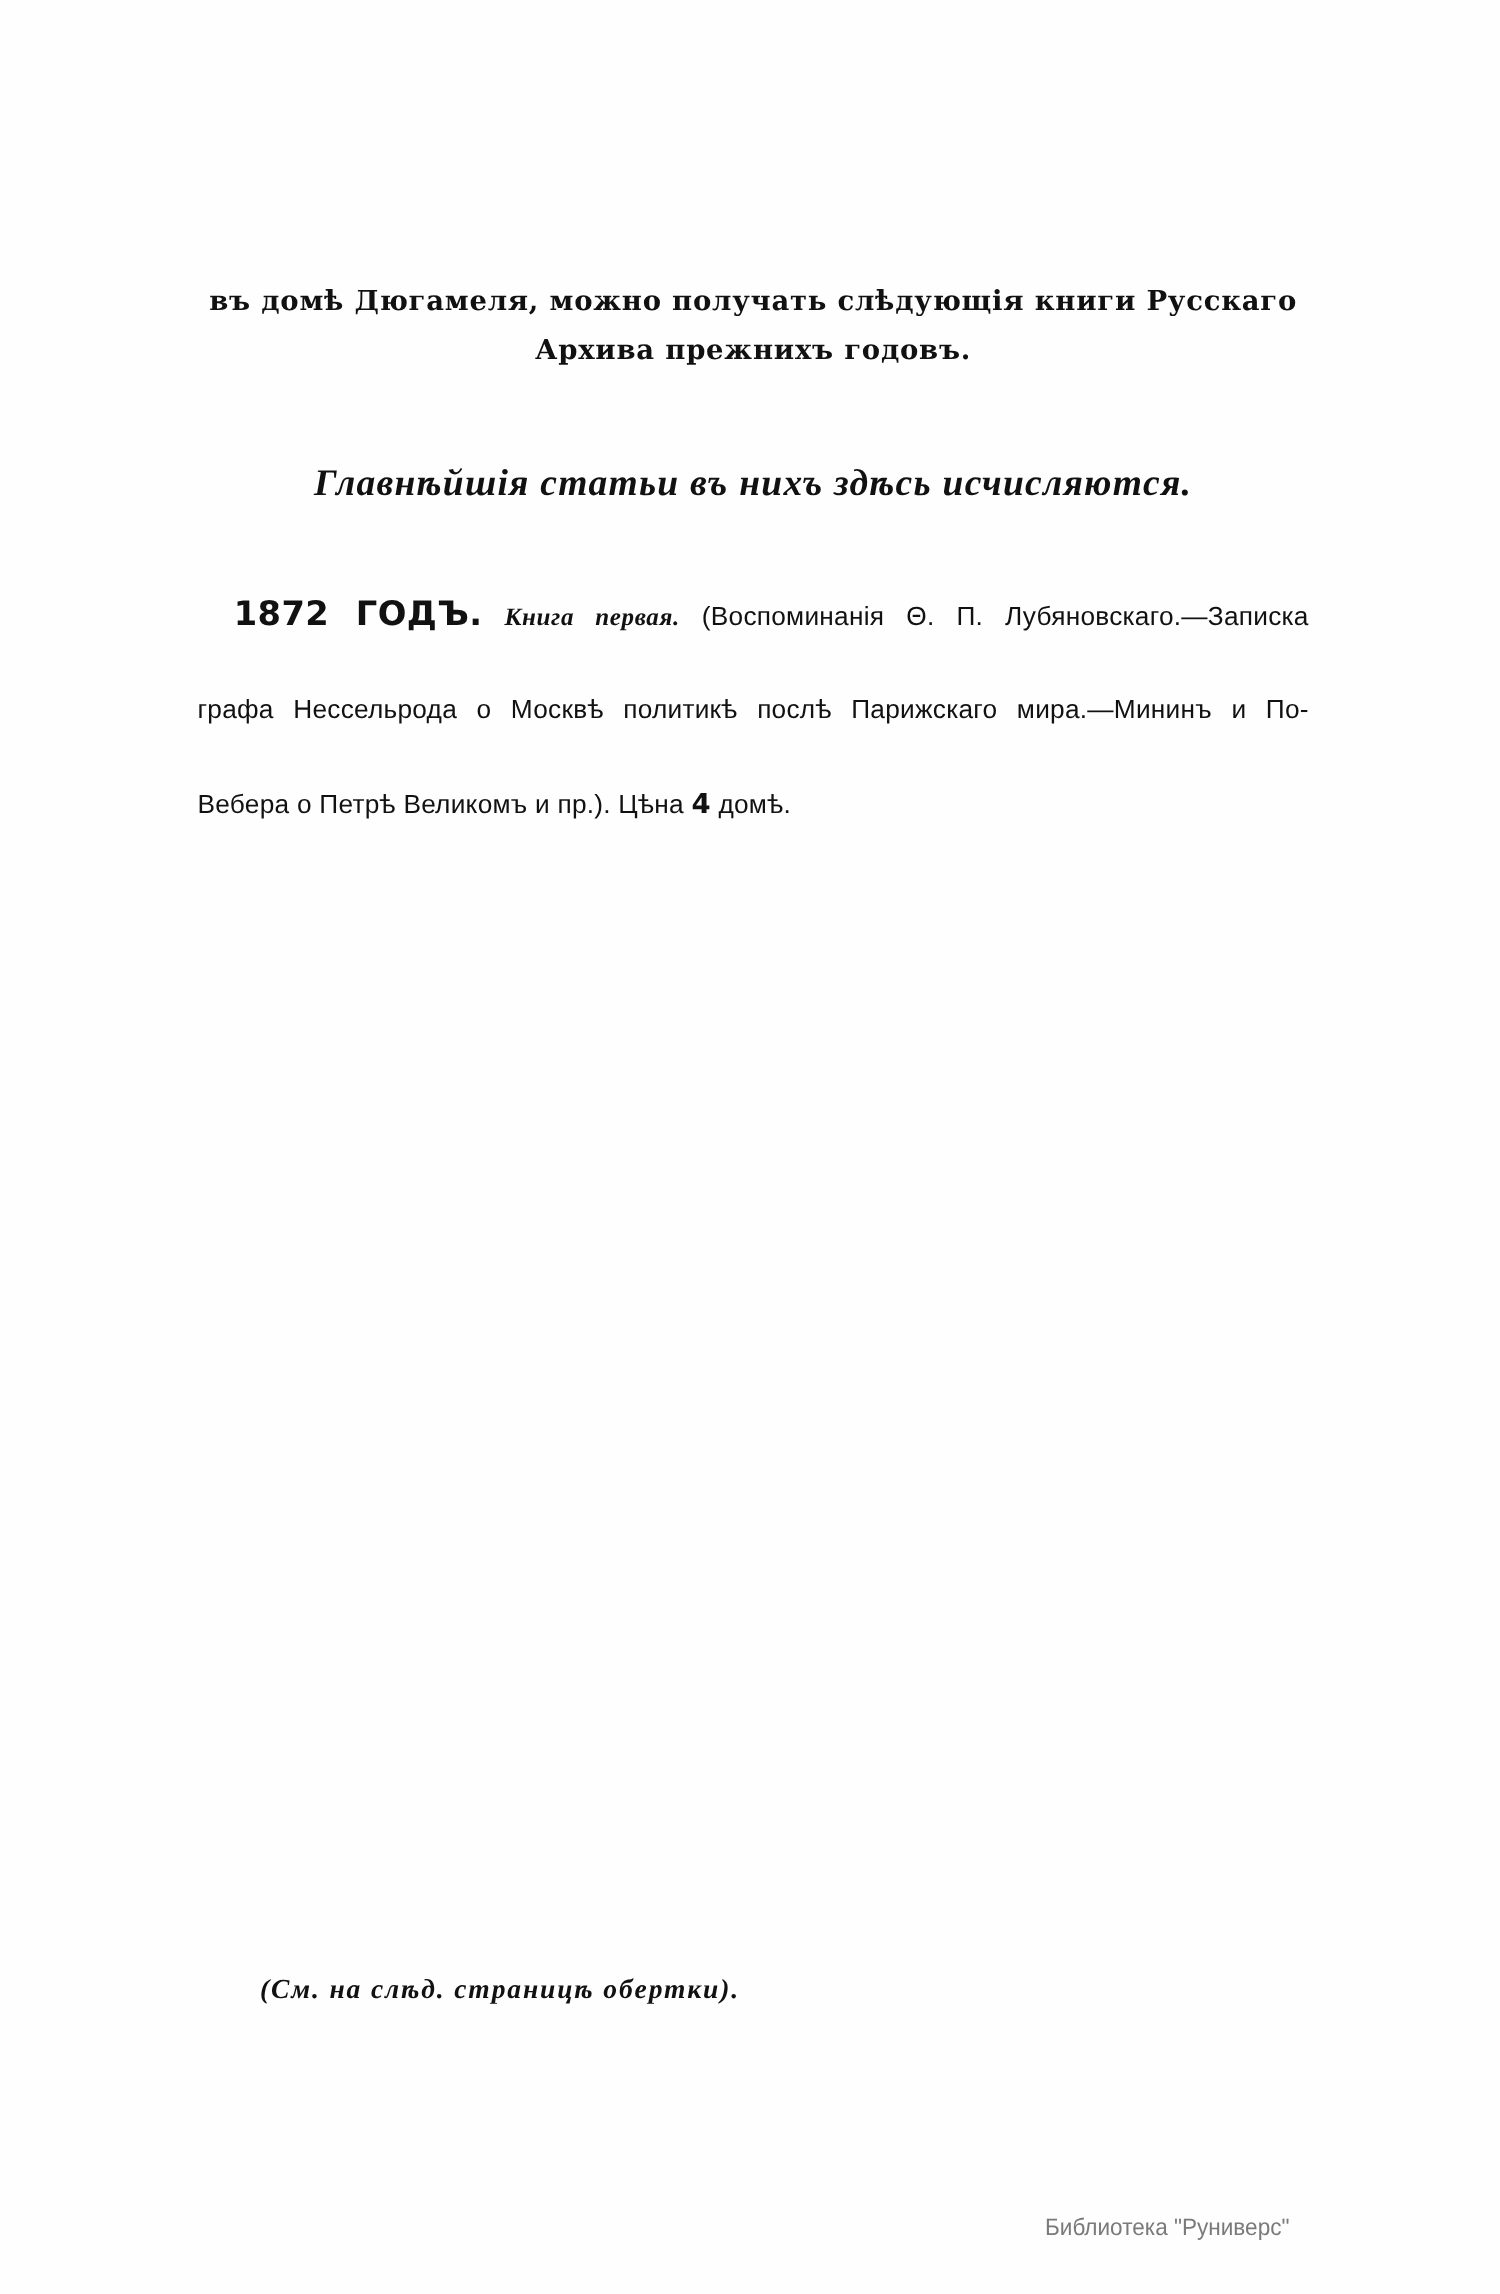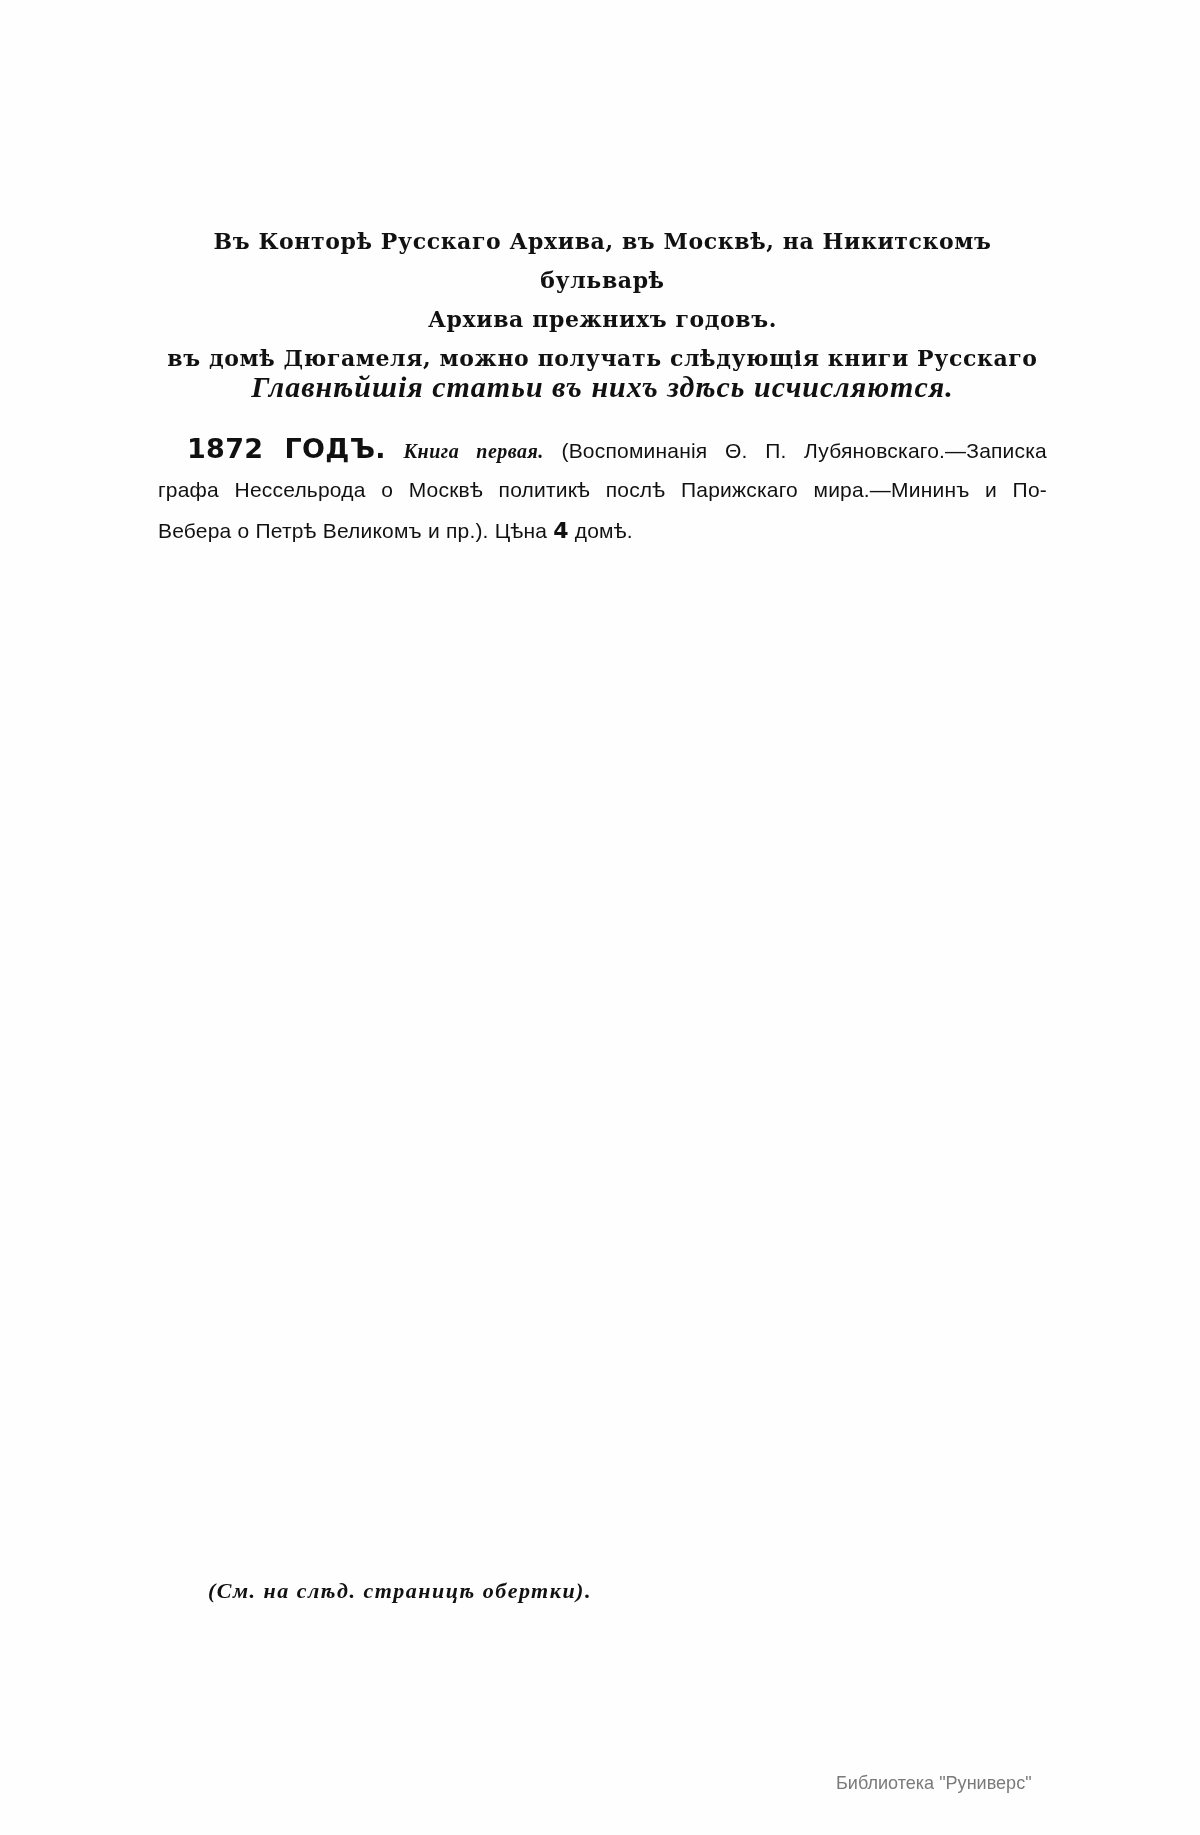--- a/index.html
+++ b/index.html
@@ -50,27 +50,28 @@
       top: 437px;
       left: 0;
       width: 889px;
       font-family: "Liberation Sans Narrow", "Liberation Sans", sans-serif;
       font-size: 21px;
     }
     .entry { margin-bottom: 18px; }
     .line {
       display: block;
       height: 41px;
-      line-height: 23px;
+      line-height: 39px;
       text-align: justify;
       text-align-last: justify;
       white-space: nowrap;
       overflow: visible;
       letter-spacing: 0.2px;
       transform-origin: left center;
+      margin-top: 35px;
     }
     .line.last { text-align-last: left; }
     .line.first { padding-left: 29px; }
     .year {
       font-family: "DejaVu Sans", sans-serif;
       font-weight: bold;
       font-size: 27px;
       letter-spacing: 0.3px;
     }
     .book {
@@ -105,23 +106,22 @@
       transform: scaleX(0.95);
       transform-origin: left center;
     }
   </style>
 </head>
 <body>
 
 <div class="page">
 
   <div class="header">
-    <span class="hl">Въ Конторѣ Русскаго Архива, въ Москвѣ, на Никитскомъ бульварѣ</span>
+    <span class="hl">въ домѣ Дюгамеля, можно получать слѣдующія книги Русскаго</span>
     <span class="hl">Архива прежнихъ годовъ.</span>
-    <span class="hl">въ домѣ Дюгамеля, можно получать слѣдующія книги Русскаго</span>
   </div>
 
   <div class="subtitle">Главнѣйшія статьи въ нихъ здѣсь исчисляются.</div>
 
   <div class="entries">
 
     <div class="entry">
       <span class="line first"><span class="year">1872 ГОДЪ.</span> <span class="book">Книга первая.</span> <span>(Воспоминанія Θ. П. Лубяновскаго.—Записка</span></span>
       <span class="line">графа Нессельрода о Москвѣ политикѣ послѣ Парижскаго мира.—Мининъ и По-</span>
       <span class="line last"><span>Вебера о Петрѣ Великомъ и пр.). Цѣна </span><span class="price-num">4</span><span> домѣ.</span></span>

